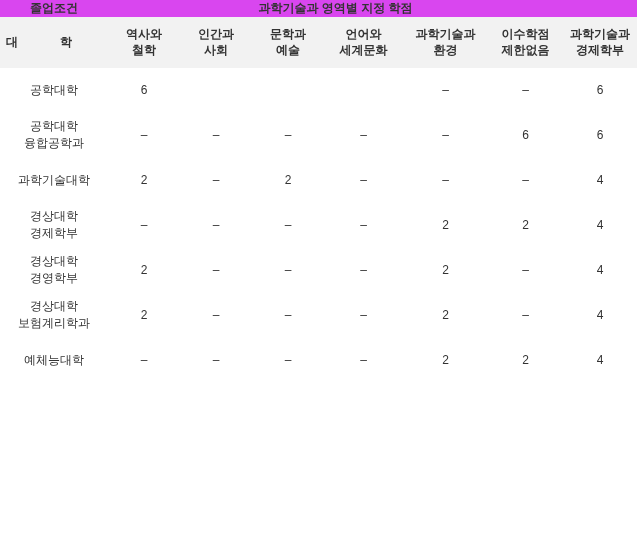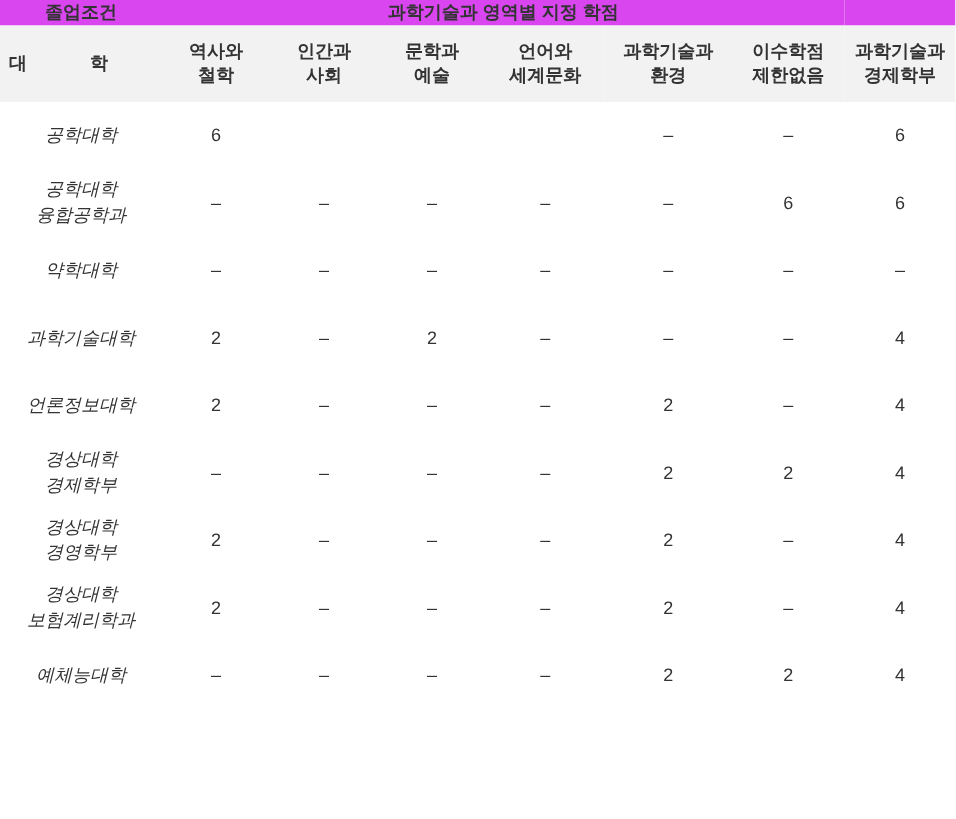--- a/index.html
+++ b/index.html
@@ -67,21 +67,20 @@
   }
   td.col-name {
     text-align: center;
     line-height: 17px;
   }
   td.dash {
     color: #333333;
   }
   .name-line {
     display: block;
-    font-style: italic;
   }
   
   col.c0 { width: 24px; }
   col.c1 { width: 84px; }
   col.c2 { width: 72px; }
   col.c3 { width: 72px; }
   col.c4 { width: 72px; }
   col.c5 { width: 79px; }
   col.c6 { width: 85px; }
   col.c7 { width: 75px; }
@@ -162,51 +161,27 @@
         <td class="dash">–</td>
         <td class="dash">–</td>
         <td class="dash">–</td>
         <td class="dash">–</td>
         <td class="dash">–</td>
         <td class="dash">6</td>
         <td class="dash">6</td>
       </tr>
       <tr class="row-tall">
         <td colspan="2" class="col-name">
-          <span class="name-line">약학대학</span>
-        </td>
-        <td class="dash">–</td>
-        <td class="dash">–</td>
-        <td class="dash">–</td>
-        <td class="dash">–</td>
-        <td class="dash">–</td>
-        <td class="dash">–</td>
-        <td class="dash">–</td>
-      </tr>
-      <tr class="row-tall">
-        <td colspan="2" class="col-name">
           <span class="name-line">과학기술대학</span>
         </td>
         <td class="dash">2</td>
         <td class="dash">–</td>
         <td class="dash">2</td>
         <td class="dash">–</td>
         <td class="dash">–</td>
-        <td class="dash">–</td>
-        <td class="dash">4</td>
-      </tr>
-      <tr class="row-tall">
-        <td colspan="2" class="col-name">
-          <span class="name-line">언론정보대학</span>
-        </td>
-        <td class="dash">2</td>
-        <td class="dash">–</td>
-        <td class="dash">–</td>
-        <td class="dash">–</td>
-        <td class="dash">2</td>
         <td class="dash">–</td>
         <td class="dash">4</td>
       </tr>
       <tr class="row-tall">
         <td colspan="2" class="col-name">
           <span class="name-line">경상대학</span>
           <span class="name-line">경제학부</span>
         </td>
         <td class="dash">–</td>
         <td class="dash">–</td>

